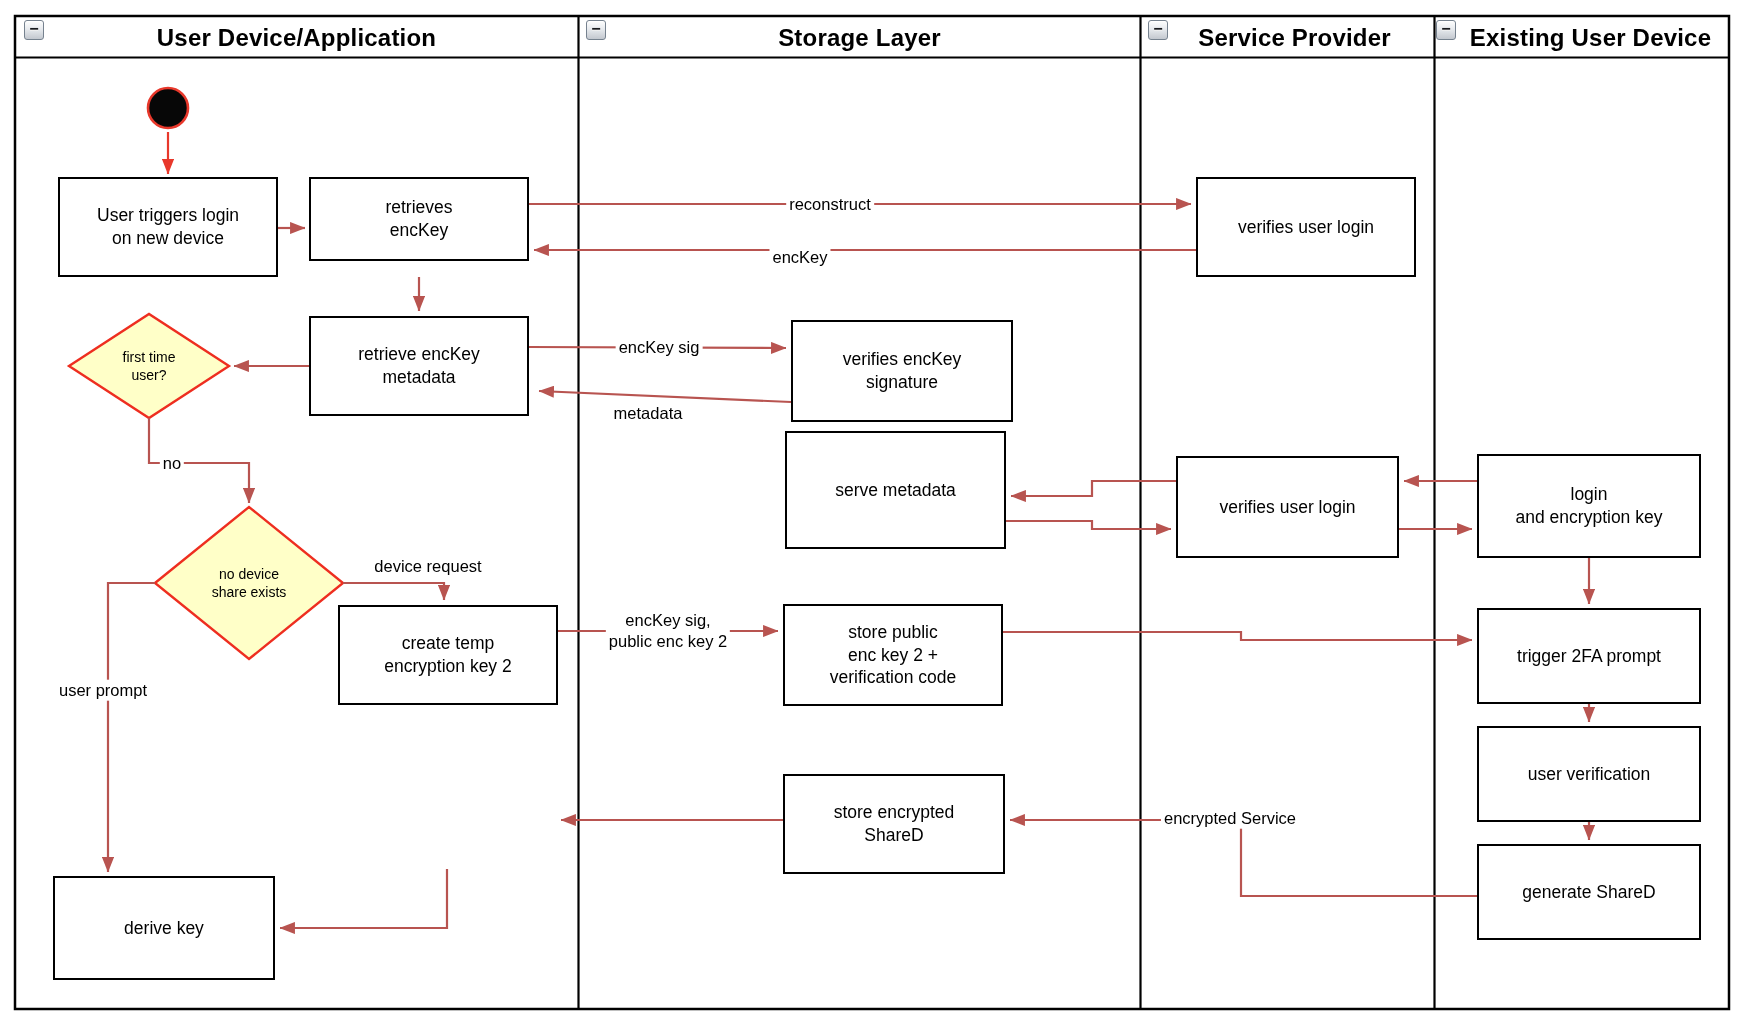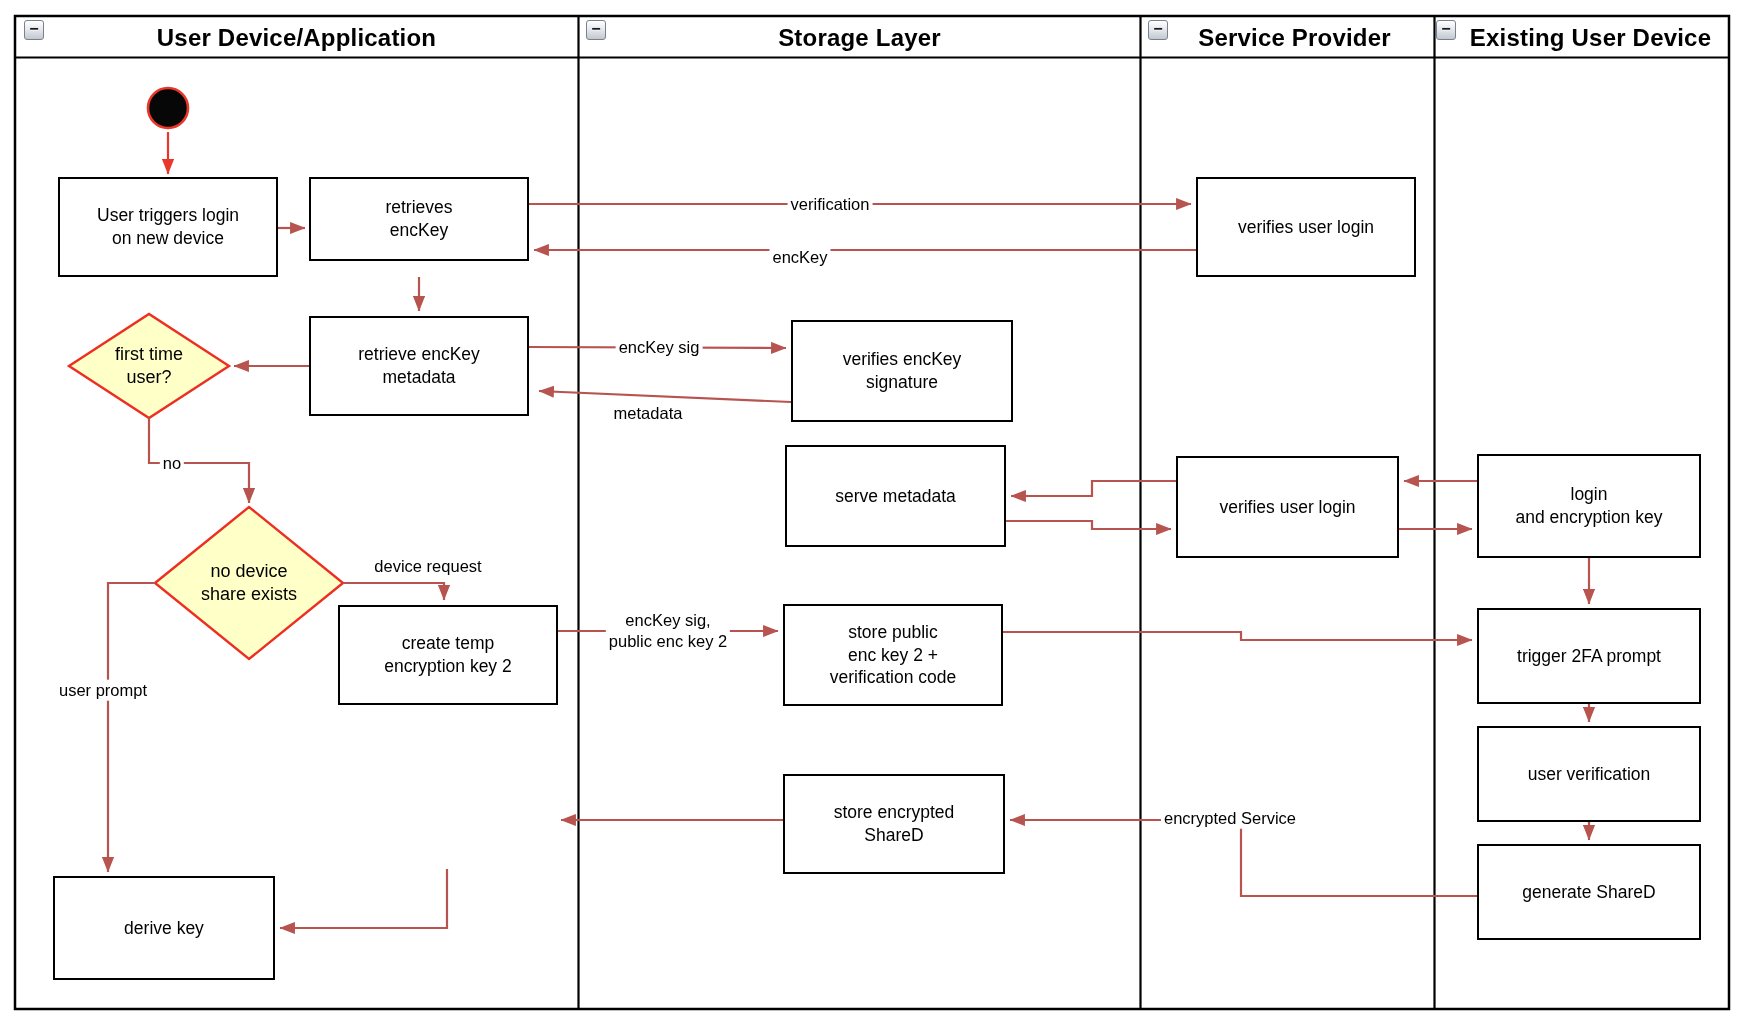--- a/index.html
+++ b/index.html
@@ -18,21 +18,21 @@
   .decision-shape{fill:var(--decision_fill);stroke:var(--decision_border);stroke-width:2.4;}
   .startnode{fill:#070707;stroke:var(--start);stroke-width:2.6;}
 
   .node{
     position:absolute;background:#ffffff;border:2.4px solid #000;
     display:flex;align-items:center;justify-content:center;text-align:center;
     font-size:17.5px;line-height:1.3;white-space:pre-line;box-sizing:border-box;
   }
   .dtext{
     position:absolute;display:flex;align-items:center;justify-content:center;
-    text-align:center;font-size:18px;line-height:1.3;white-space:pre-line;
+    text-align:center;font-size:14px;line-height:1.3;white-space:pre-line;
   }
   .elabel{
     position:absolute;transform:translate(-50%,-50%);
     font-size:16.5px;line-height:1.25;white-space:pre-line;text-align:center;
     padding:0 3px;
   }
   .wbg{background:#ffffff;}
   .lane-title{
     position:absolute;top:21px;height:34px;display:flex;align-items:center;
     justify-content:center;font-weight:bold;font-size:24px;letter-spacing:.2px;
@@ -123,42 +123,42 @@
   <div class="node" style="left:309px;top:177px;width:220px;height:84px">retrieves
 encKey</div>
   <div class="node" style="left:309px;top:316px;width:220px;height:100px">retrieve encKey
 metadata</div>
   <div class="node" style="left:338px;top:605px;width:220px;height:100px">create temp
 encryption key 2</div>
   <div class="node" style="left:53px;top:876px;width:222px;height:104px">derive key</div>
 
   <div class="node" style="left:791px;top:320px;width:222px;height:102px">verifies encKey
 signature</div>
-  <div class="node" style="left:785px;top:445px;width:221px;height:102px">serve metadata</div>
+  <div class="node" style="left:785px;top:431px;width:221px;height:118px">serve metadata</div>
   <div class="node" style="left:783px;top:604px;width:220px;height:102px">store public
 enc key 2 +
 verification code</div>
   <div class="node" style="left:783px;top:774px;width:222px;height:100px">store encrypted
 ShareD</div>
 
   <div class="node" style="left:1196px;top:177px;width:220px;height:100px">verifies user login</div>
   <div class="node" style="left:1176px;top:456px;width:223px;height:102px">verifies user login</div>
 
   <div class="node" style="left:1477px;top:454px;width:224px;height:104px">login
 and encryption key</div>
   <div class="node" style="left:1477px;top:608px;width:224px;height:96px">trigger 2FA prompt</div>
   <div class="node" style="left:1477px;top:726px;width:224px;height:96px">user verification</div>
   <div class="node" style="left:1477px;top:844px;width:224px;height:96px">generate ShareD</div>
 
   <div class="dtext" style="left:89px;top:336px;width:120px;height:60px">first time
 user?</div>
   <div class="dtext" style="left:169px;top:553px;width:160px;height:60px">no device
 share exists</div>
 
-  <div class="elabel wbg" style="left:830px;top:204px">verification</div>
+  <div class="elabel wbg" style="left:830px;top:204px">reconstruct</div>
   <div class="elabel wbg" style="left:800px;top:257px">encKey</div>
   <div class="elabel wbg" style="left:659px;top:347px">encKey sig</div>
   <div class="elabel wbg" style="left:648px;top:413px">metadata</div>
   <div class="elabel wbg" style="left:172px;top:463px">no</div>
   <div class="elabel" style="left:428px;top:566px">device request</div>
   <div class="elabel wbg" style="left:668px;top:631px">encKey sig,
 public enc key 2</div>
   <div class="elabel wbg" style="left:103px;top:690px">user prompt</div>
   <div class="elabel wbg" style="left:1230px;top:818px">encrypted Service</div>
 

